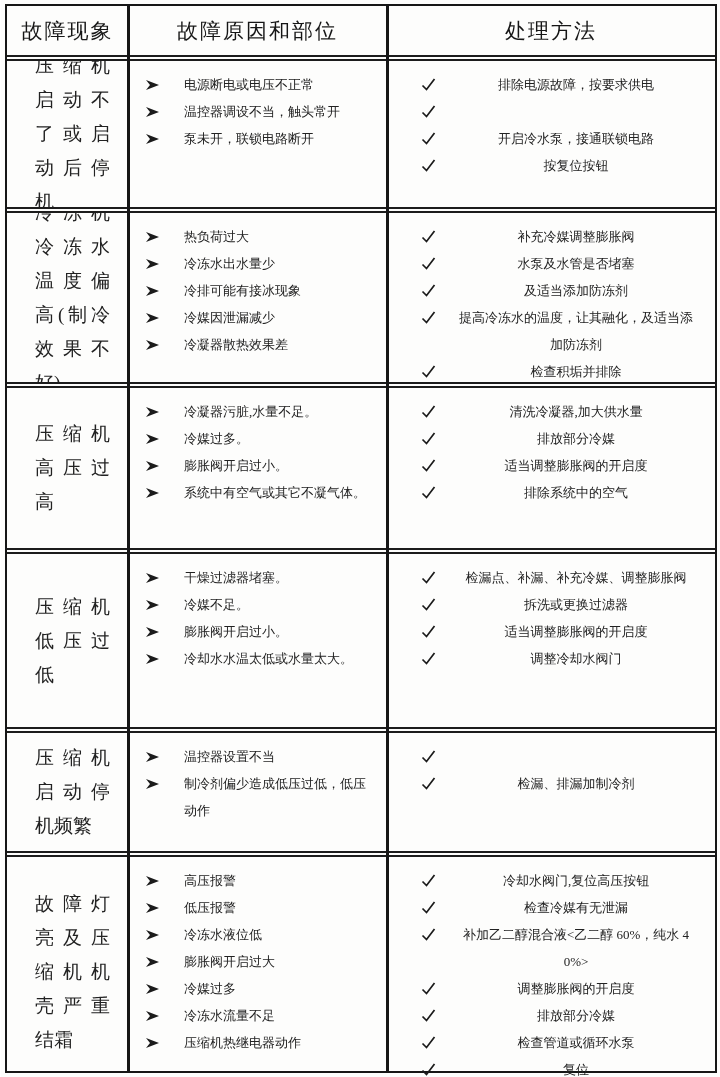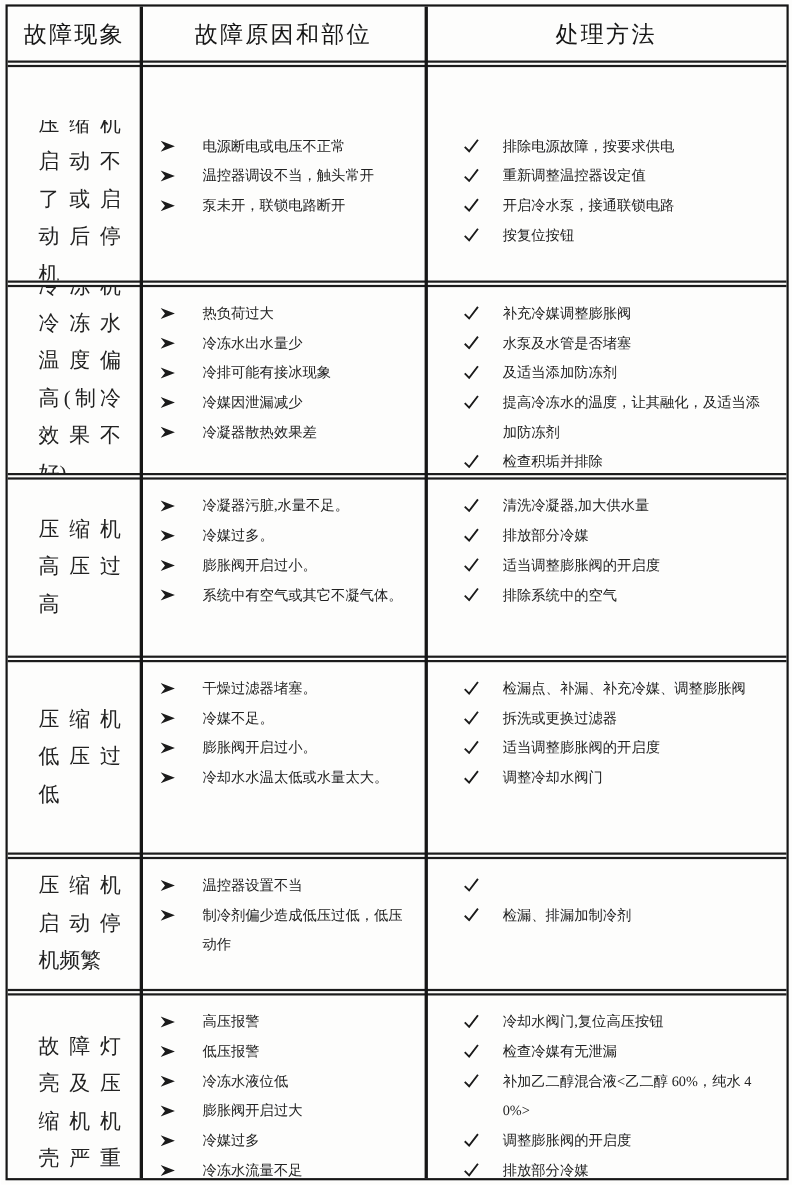--- a/index.html
+++ b/index.html
@@ -47,21 +47,21 @@
   .thead .hcell {
     display: flex;
     align-items: center;
     justify-content: center;
     font-size: 21px;
     letter-spacing: 2px;
     color: #161616;
   }
 
   
-  .tbody-row.r1 { height: 152px; margin-top: 48px; }
+  .tbody-row.r1 { height: 152px; }
   .tbody-row.r2 { height: 175px; }
   .tbody-row.r3 { height: 166px; }
   .tbody-row.r4 { height: 179px; }
   .tbody-row.r5 { height: 124px; }
 
   .cell { overflow: hidden; }
 
   .c-phen {
     display: flex;
     align-items: center;
@@ -72,21 +72,21 @@
     font-size: 19px;
     line-height: 34px;
     text-align: justify;
     text-justify: inter-character;
     word-break: break-all;
     color: #222;
   }
 
   .c-list { padding: 10px 6px 4px 0; }
   .c-causes { padding-left: 18px; }
-  .c-remedies { padding-left: 34px; }
+  .c-remedies { padding-left: 34px; text-align: center; }
 
   .item {
     display: grid;
     grid-template-columns: 38px 1fr;
     align-items: start;
   }
   .c-remedies .item { grid-template-columns: 36px 1fr; }
   .itxt {
     font-size: 13px;
     line-height: 27px;
@@ -154,21 +154,20 @@
               </svg>
             </span>
             <span class="itxt">排除电源故障，按要求供电</span>
           </div>
           <div class="item">
             <span class="marker">
               <svg width="15" height="13" viewBox="0 0 15 13">
                 <path d="M1.5 7.5 L5.5 11.5 L13.5 1" stroke="#1b1b1b" stroke-width="1.7" fill="none"></path>
               </svg>
             </span>
-            <span class="itxt">重新调整温控器设定值</span>
           </div>
           <div class="item">
             <span class="marker">
               <svg width="15" height="13" viewBox="0 0 15 13">
                 <path d="M1.5 7.5 L5.5 11.5 L13.5 1" stroke="#1b1b1b" stroke-width="1.7" fill="none"></path>
               </svg>
             </span>
             <span class="itxt">开启冷水泵，接通联锁电路</span>
           </div>
           <div class="item">

